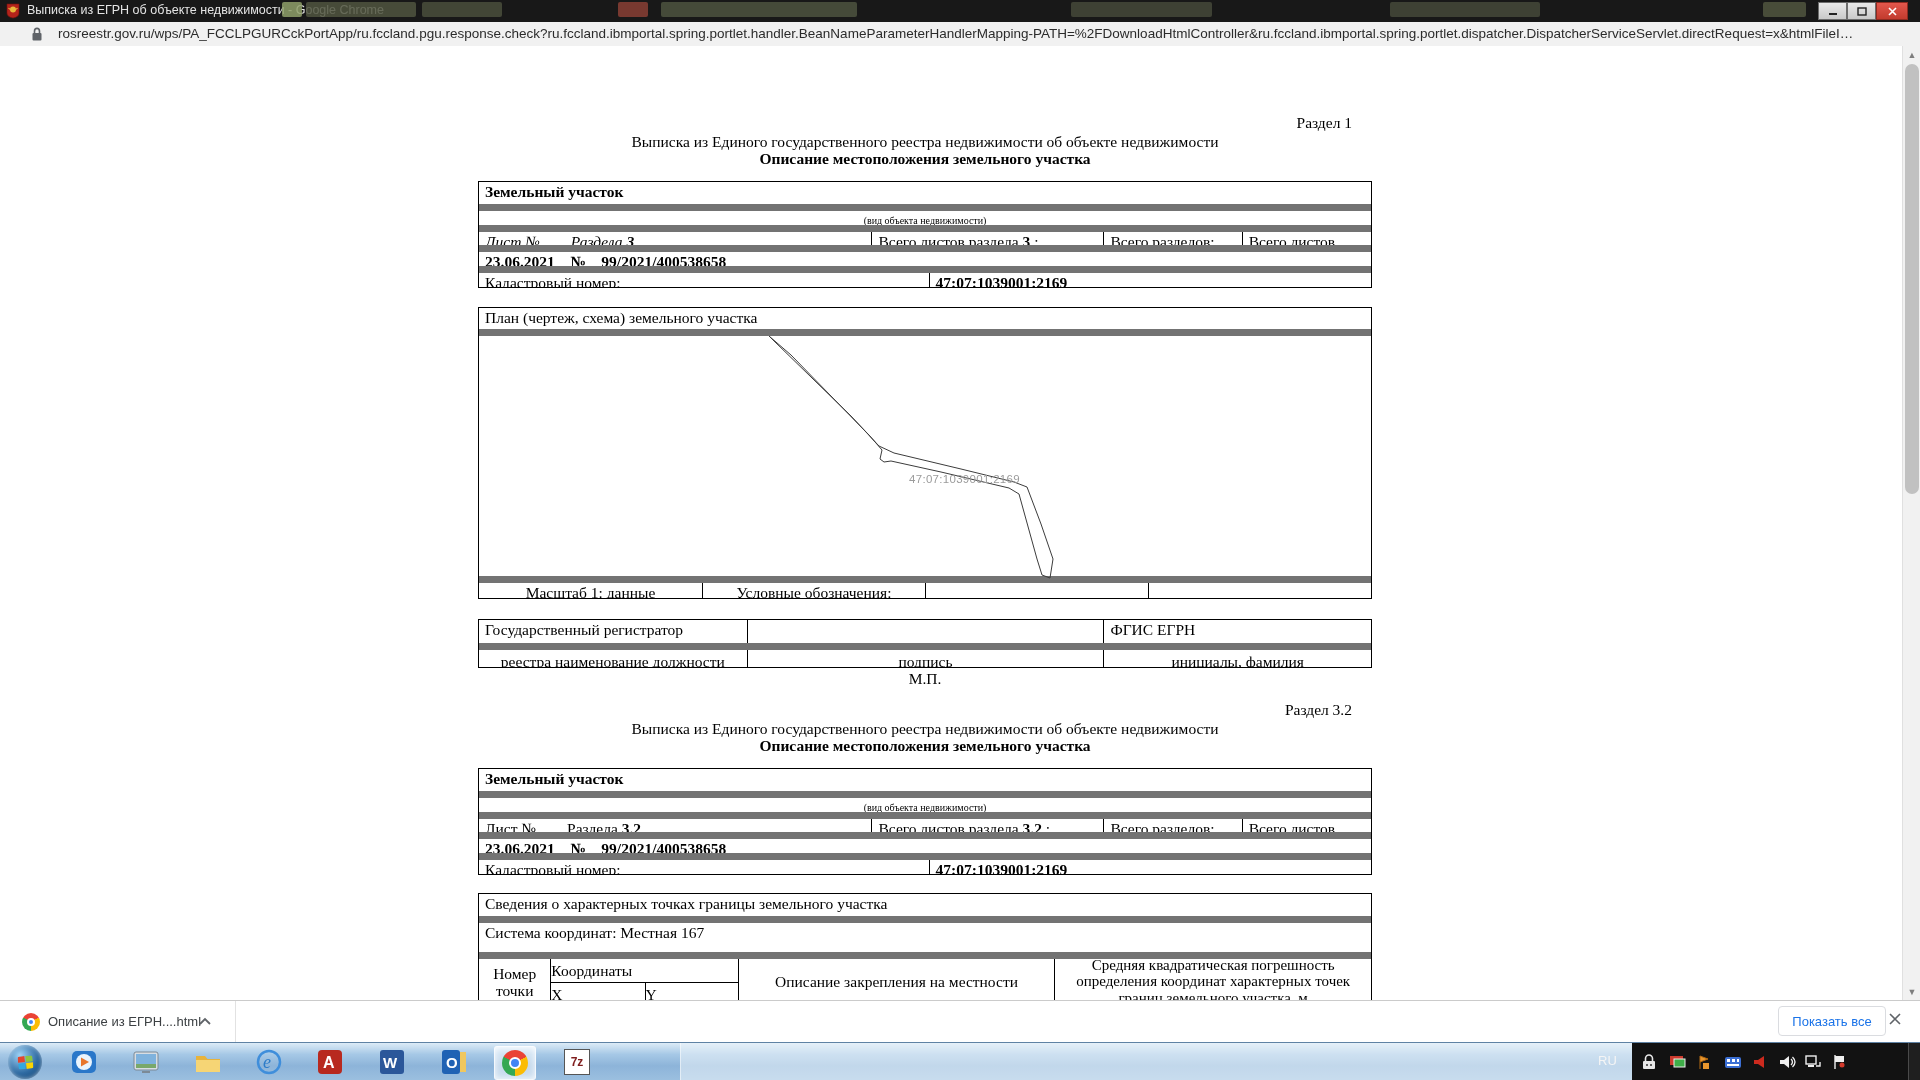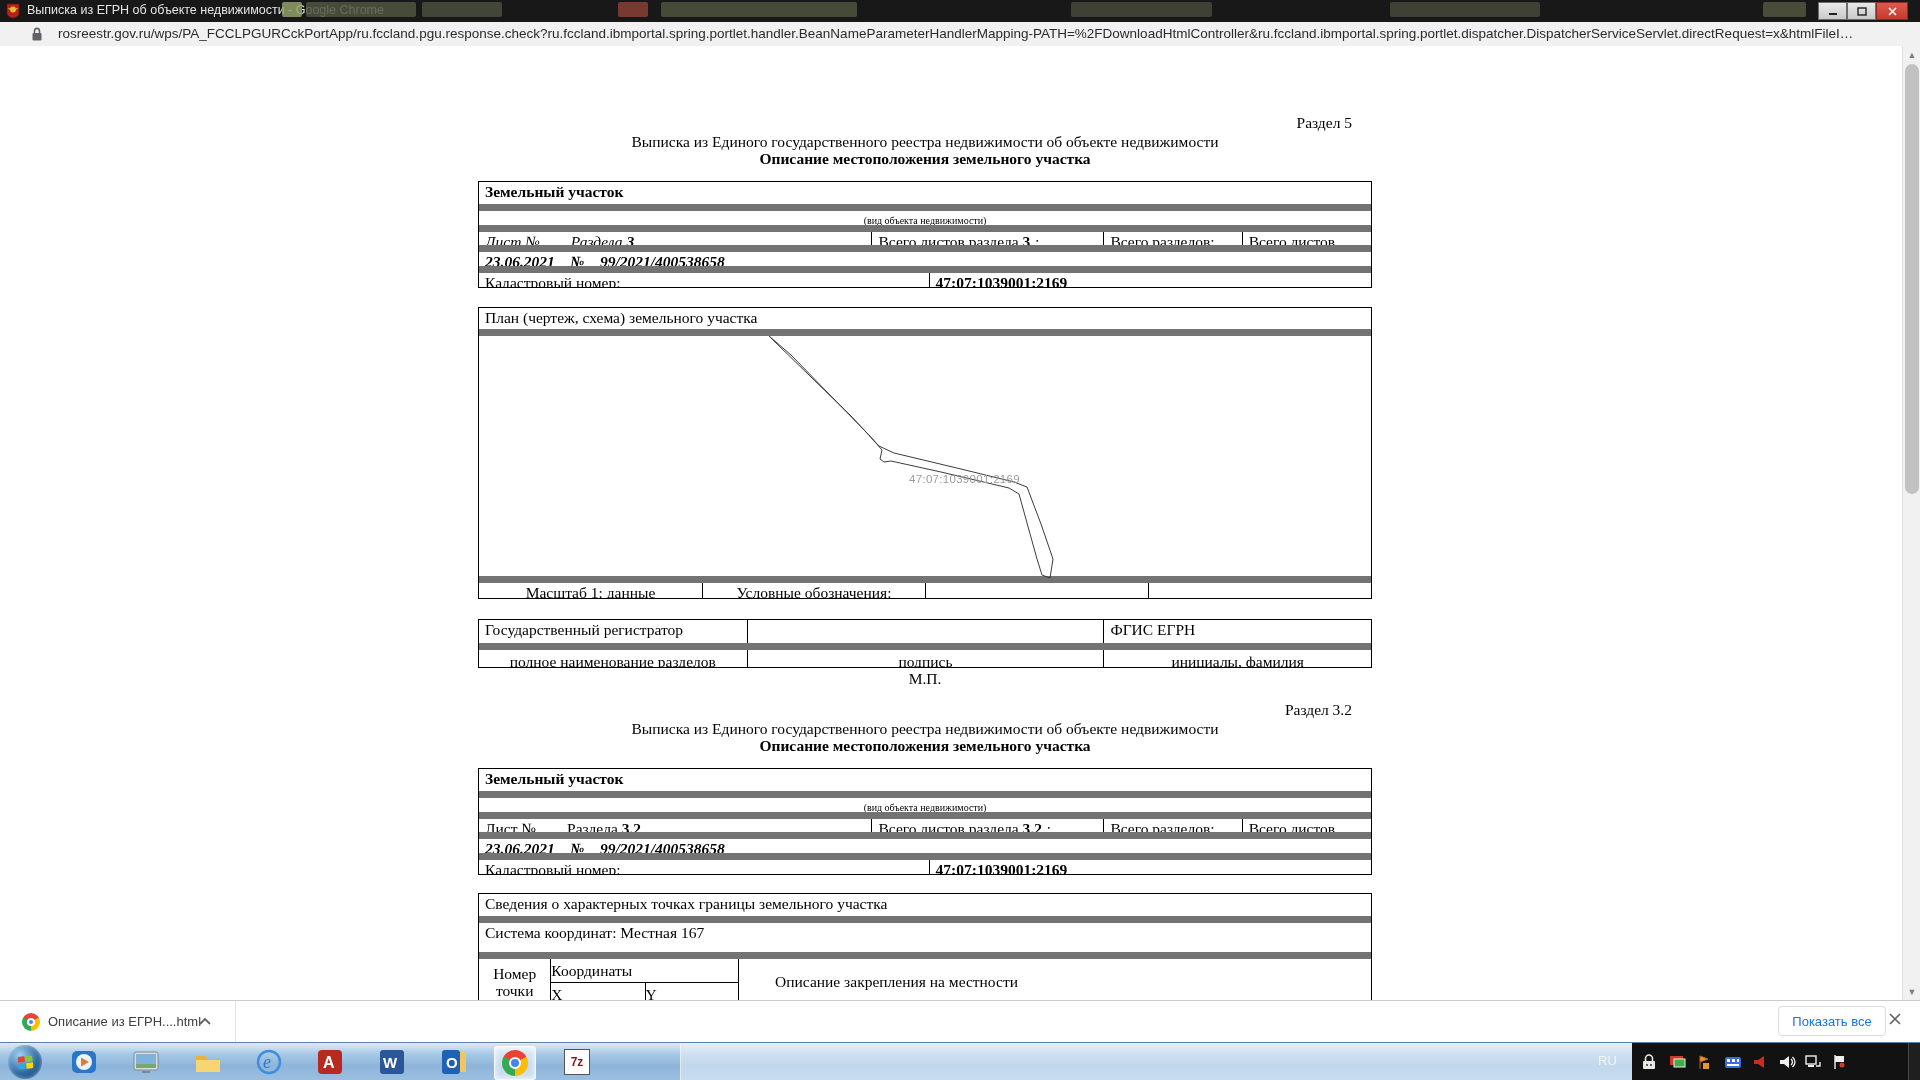--- a/index.html
+++ b/index.html
@@ -29,21 +29,21 @@
   .t-center{text-align:center;}
   .t-right{text-align:right;padding-right:20px;box-sizing:border-box;}
   .bold{font-weight:bold;}
   .doc-table{position:absolute;left:478px;width:892px;border:1px solid #000;background:#fff;font-size:15.5px;}
   .row{display:flex;border-top:7px solid #737373;box-sizing:border-box;}
   .row.first{border-top:none;}
   .cell{border-left:1px solid #000;padding:1px 6px;box-sizing:border-box;overflow:hidden;}
   .cell.nb{border-left:none;}
   .cell.c{text-align:center;}
   .small-note{font-size:10px;text-align:center;}
-  .pre{white-space:pre;font-style:italic;}
+  .pre{white-space:pre;}
   .num{font-weight:bold;text-decoration:underline;}
   .plan-label{color:#9b9b9b;font-family:"Liberation Sans",sans-serif;font-size:11.5px;letter-spacing:.3px;}
 
   
   .sb{left:1902px;top:0;width:18px;height:954px;background:#f1f1f1;border-left:1px solid #e0e0e0;}
   .sb .arr{left:0;width:18px;height:17px;background:#f1f1f1;display:flex;align-items:center;justify-content:center;
            color:#7e7e7e;font-size:9px;font-family:"Liberation Sans",sans-serif;}
   .sb .thumb{left:2px;top:18px;width:14px;height:430px;background:#c1c1c1;border-radius:7px;}
 
   
@@ -119,21 +119,21 @@
   <div class="abs toolbar">
     <svg class="abs lock" width="12" height="15" viewBox="0 0 12 15">
       <rect x="1.5" y="6" width="9" height="7.5" rx="1" fill="#5f6368"></rect>
       <path d="M3.5 6 V4.2 a2.5 2.8 0 0 1 5 0 V6" fill="none" stroke="#5f6368" stroke-width="1.6"></path>
     </svg>
     <div class="abs url">rosreestr.gov.ru/wps/PA_FCCLPGURCckPortApp/ru.fccland.pgu.response.check?ru.fccland.ibmportal.spring.portlet.handler.BeanNameParameterHandlerMapping-PATH=%2FDownloadHtmlController&amp;ru.fccland.ibmportal.spring.portlet.dispatcher.DispatcherServiceServlet.directRequest=x&amp;htmlFileId=3...</div>
   </div>
 
   <div class="abs page">
 
-    <div class="abs docline t-right" style="top:68px;">Раздел 5</div>
+    <div class="abs docline t-right" style="top:68px;">Раздел 1</div>
     <div class="abs docline t-center" style="top:87px;">Выписка из Единого государственного реестра недвижимости об объекте недвижимости</div>
     <div class="abs docline t-center bold" style="top:104px;">Описание местоположения земельного участка</div>
 
     <div class="doc-table" style="top:135px;">
       <div class="row first" style="height:22px;">
         <div class="cell nb bold" style="width:100%;">Земельный участок</div>
       </div>
       <div class="row" style="height:21px;">
         <div class="cell nb small-note" style="width:100%;padding-top:4px;">(вид объекта недвижимости)</div>
       </div>
@@ -170,21 +170,21 @@
       </div>
     </div>
 
     <div class="doc-table" style="top:573px;">
       <div class="row first" style="height:23px;">
         <div class="cell nb" style="width:30%;">Государственный регистратор</div>
         <div class="cell" style="width:40%;"></div>
         <div class="cell" style="width:30%;">ФГИС ЕГРН</div>
       </div>
       <div class="row" style="height:24px;">
-        <div class="cell nb c" style="width:30%;padding-top:3px;">полное наименование разделов</div>
+        <div class="cell nb c" style="width:30%;padding-top:3px;">реестра наименование должности</div>
         <div class="cell c" style="width:40%;padding-top:3px;">подпись</div>
         <div class="cell c" style="width:30%;padding-top:3px;">инициалы, фамилия</div>
       </div>
     </div>
     <div class="abs docline t-center" style="top:624px;">М.П.</div>
 
     <div class="abs docline t-right" style="top:655px;">Раздел 3.2</div>
     <div class="abs docline t-center" style="top:674px;">Выписка из Единого государственного реестра недвижимости об объекте недвижимости</div>
     <div class="abs docline t-center bold" style="top:691px;">Описание местоположения земельного участка</div>
 
@@ -222,20 +222,21 @@
       <div class="row" style="height:52px;">
         <div class="cell nb c" style="width:8%;display:flex;align-items:center;justify-content:center;line-height:17px;">Номер точки</div>
         <div style="width:21%;border-left:1px solid #000;display:flex;flex-direction:column;box-sizing:border-box;">
           <div class="c" style="height:24px;border-bottom:1px solid #000;padding-top:3px;box-sizing:border-box;">Координаты</div>
           <div style="display:flex;flex:1;">
             <div class="c" style="width:50%;padding-top:3px;box-sizing:border-box;">X</div>
             <div class="c" style="width:50%;border-left:1px solid #000;padding-top:3px;box-sizing:border-box;">Y</div>
           </div>
         </div>
         <div class="cell c" style="width:35.5%;display:flex;align-items:center;justify-content:center;">Описание закрепления на местности</div>
+        <div class="cell c" style="width:35.5%;display:flex;align-items:center;justify-content:center;line-height:16.5px;font-size:15px;">Средняя квадратическая погрешность определения координат характерных точек границ земельного участка, м</div>
       </div>
 
     </div>
 
     <div class="abs sb">
       <div class="abs arr" style="top:0;">▲</div>
       <div class="abs thumb"></div>
       <div class="abs arr" style="top:937px;">▼</div>
     </div>
   </div>

